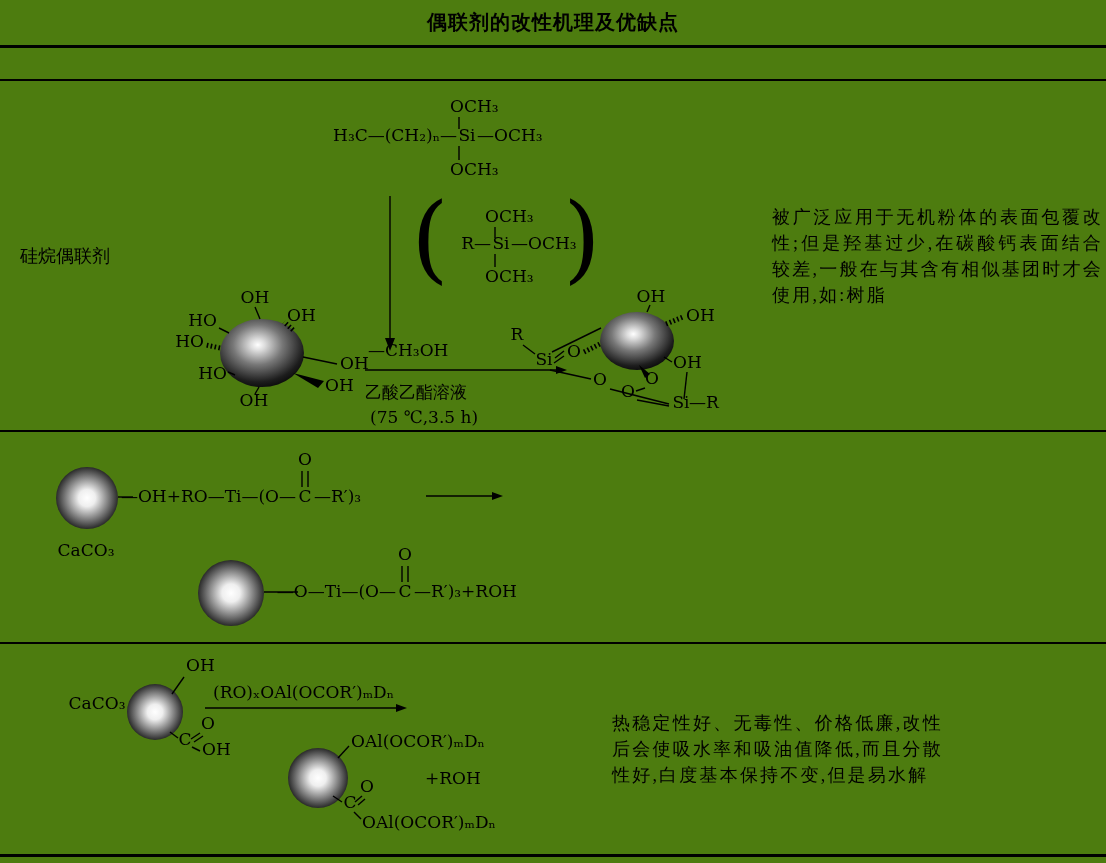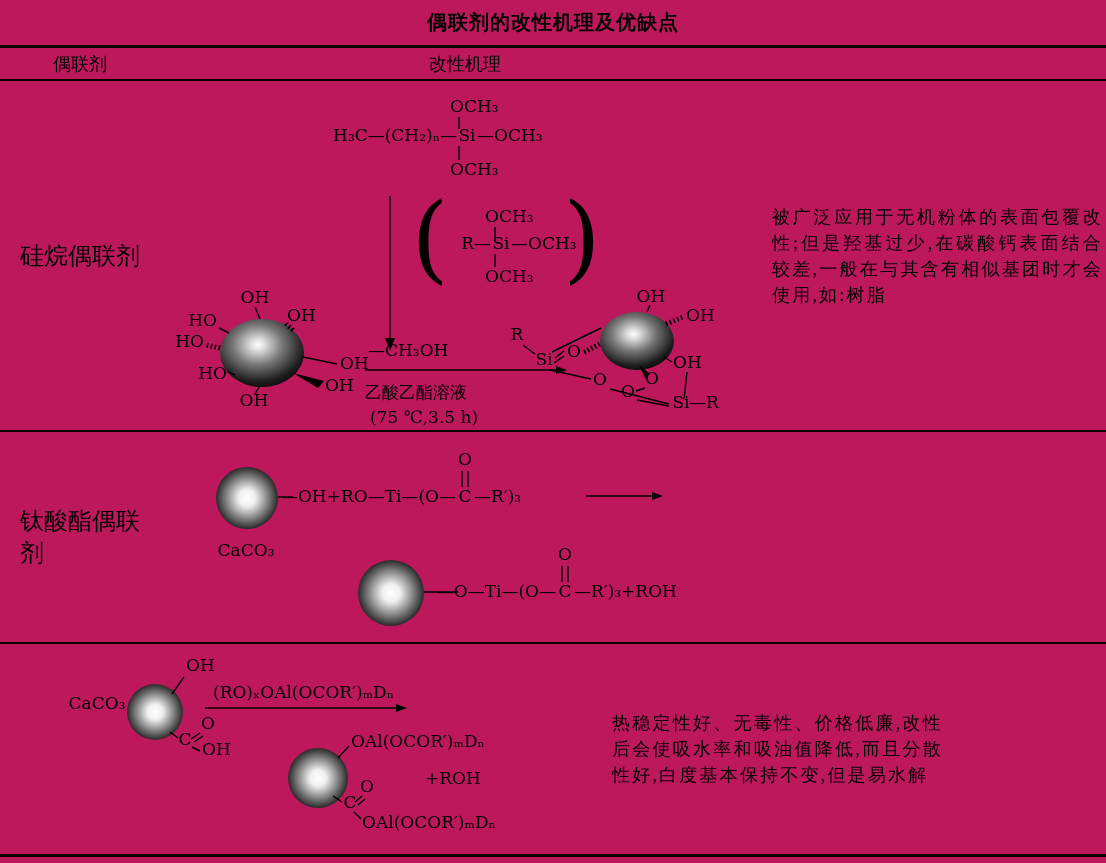--- a/index.html
+++ b/index.html
@@ -1,28 +1,28 @@
 <!DOCTYPE html>
 <html><head>
 <meta charset="utf-8">
 <style>
   * { margin:0; padding:0; box-sizing:border-box; }
   html,body { background:#fff; }
   body { width:1106px; height:863px; color:#000; font-family:"Liberation Serif",serif; }
-  .page { width:1106px; height:863px; background:#be185d; overflow:hidden; }
+  .page { width:1106px; height:863px; background:#4d7c0f; overflow:hidden; }
   .title-bar { height:45px; display:flex; align-items:center; justify-content:center; }
   .title-text { font-family:"DejaVu Sans","Liberation Sans",sans-serif; font-weight:bold; font-size:20px; letter-spacing:1px; }
   .tbl { border-top:3px solid #000; border-bottom:3px solid #000; }
   .thead { display:flex; height:33px; align-items:center; border-bottom:2px solid #000; }
   .th { text-align:center; font-size:18px; }
   .w1 { width:160px; } .w2 { width:610px; } .w3 { width:336px; }
   .trow { display:flex; border-bottom:2px solid #000; }
   .trow.last { border-bottom:none; }
   .r1 { height:351px; } .r2 { height:212px; } .r3 { height:210px; }
-  .agent-cell { width:160px; display:flex; align-items:center; padding-left:20px; font-size:24px;font-family:Liberation Serif, serif; }
+  .agent-cell { width:160px; display:flex; align-items:center; padding-left:20px; font-size:18px;font-family:Liberation Serif, serif; }
   .mech-cell { width:610px; position:relative; }
   .pros-cell { width:336px; display:flex; align-items:center; padding:0 3px 0 2px; }
   .pros-text { font-size:18px; line-height:26px; letter-spacing:2.2px; text-align:justify; }
   svg { display:block; }
   svg text { font-family:"DejaVu Serif","Liberation Serif",serif; font-size:17px; fill:#000; }
   svg text.cjk { font-family:"Liberation Serif",serif; }
   svg text.big-paren { font-size:96px; }
   svg line, svg path { stroke:#000; stroke-width:1.4; }
   svg .hashb { stroke-width:5; stroke-dasharray:1.6 2.4; }
   svg polygon { fill:#000; }
@@ -32,22 +32,20 @@
 
 <div class="page">
 
   <div class="title-bar">
     <span class="title-text">偶联剂的改性机理及优缺点</span>
   </div>
 
   <div class="tbl">
 
     <div class="thead">
-      <div class="th w1">偶联剂</div>
-      <div class="th w2">改性机理</div>
     </div>
 
     <div class="trow r1">
       <div class="agent-cell">硅烷偶联剂</div>
       <div class="mech-cell">
         <svg width="610" height="351" viewBox="0 0 610 351">
           <defs>
             <radialGradient id="gSphereA" cx="45%" cy="38%" r="70%">
               <stop offset="0%" stop-color="#ffffff"></stop>
                 <stop offset="12%" stop-color="#dddddd"></stop>
@@ -148,21 +146,20 @@
             <text x="529" y="327" text-anchor="start">—R</text>
           </g>
         </svg>
       </div>
       <div class="pros-cell">
         <div class="pros-text">被广泛应用于无机粉体的表面包覆改性;但是羟基过少,在碳酸钙表面结合较差,一般在与其含有相似基团时才会使用,如:树脂</div>
       </div>
     </div>
 
     <div class="trow r2">
-      <div class="agent-cell">钛酸酯偶联剂</div>
       <div class="mech-cell">
         <svg width="610" height="212" viewBox="0 0 610 212">
           <g>
             <circle cx="87" cy="66" r="31" fill="url(#gSphereB)"></circle>
             <text x="86" y="124" text-anchor="middle">CaCO₃</text>
             <line x1="118" y1="65" x2="133" y2="65"></line>
             <text x="296" y="70" text-anchor="end">—OH+RO—Ti—(O—</text>
             <text x="305" y="70" text-anchor="middle">C</text>
             <text x="314" y="70" text-anchor="start">—R′)₃</text>
             <text x="305" y="33" text-anchor="middle">O</text>

